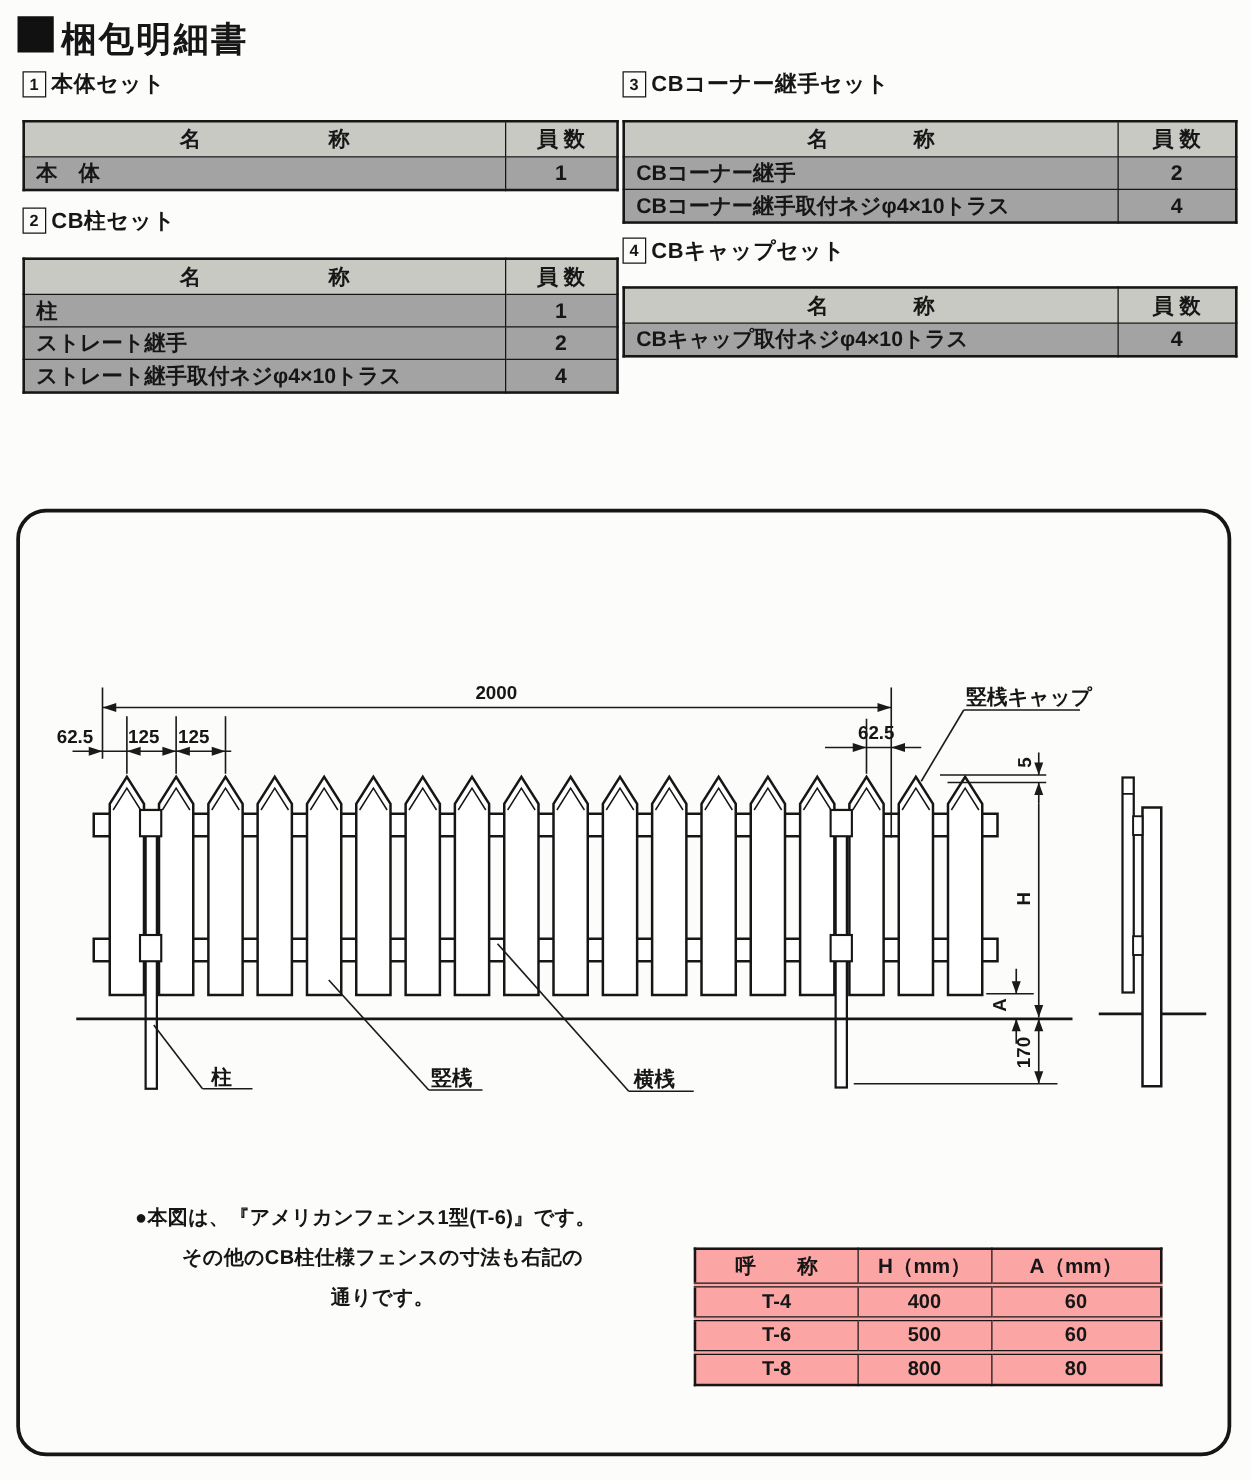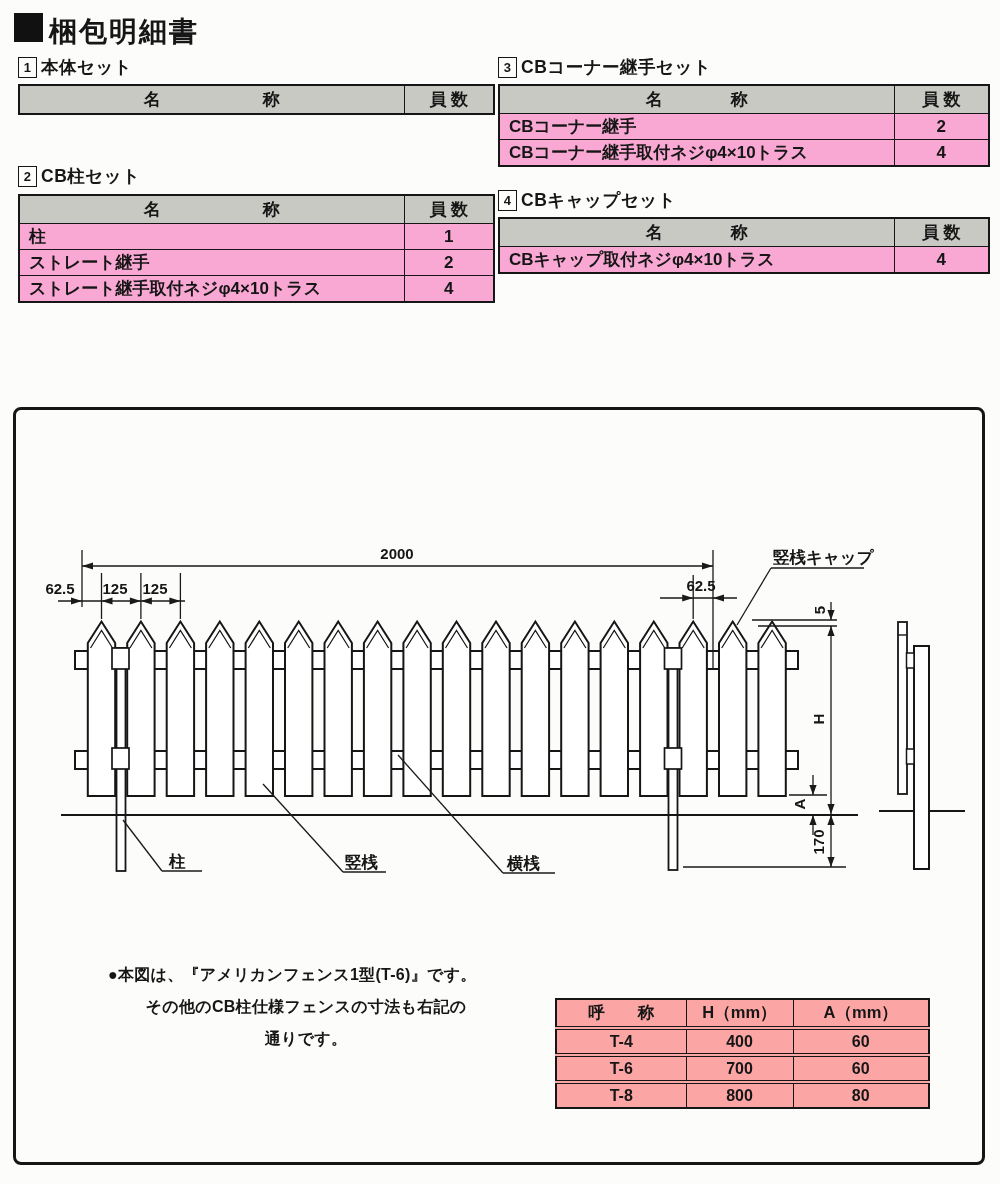--- a/index.html
+++ b/index.html
@@ -13,32 +13,32 @@
   #appearance-title{left:16px;top:358px;font-weight:900;letter-spacing:6px;}
 
   .sec-title{position:absolute;display:flex;align-items:center;font-size:17.5px;font-weight:800;letter-spacing:0.5px;}
   .numbox{display:inline-flex;width:17px;height:19px;border:1.7px solid #161616;align-items:center;justify-content:center;font-size:13px;font-weight:700;margin-right:4px;flex:0 0 auto;}
   #title-t1{left:18px;top:55px;}
   #title-t2{left:18px;top:164px;}
   #title-t3{left:498px;top:55px;}
   #title-t4{left:498px;top:188px;}
 
   
-  table.ptable{position:absolute;border-collapse:collapse;table-layout:fixed;background:#f9a8d4;border:2.5px solid #161616;}
+  table.ptable{position:absolute;border-collapse:collapse;table-layout:fixed;background:#a3a3a3;border:2.5px solid #161616;margin-top:12px;}
   .ptable th{background:#c9c9c3;border:1.7px solid #161616;font-size:17px;font-weight:700;height:27px;padding:0;}
   .ptable td{border:1.7px solid #161616;font-size:17px;font-weight:700;height:25px;padding:0;}
   .ptable td.name{text-align:left;padding-left:9px;}
   .ptable td.qty{text-align:center;}
   #table-t1{left:18px;top:84px;width:475px;}
   #table-t2{left:18px;top:194px;width:475px;}
   #table-t3{left:498px;top:84px;width:490px;}
   #table-t4{left:498px;top:217px;width:490px;}
 
   
-  .panel{position:absolute;left:13px;top:407px;width:966px;height:752px;border:3px solid #161616;border-radius:8px;background:#fcfcfa;}
+  .panel{position:absolute;left:13px;top:407px;width:966px;height:752px;border:3px solid #161616;border-radius:24px;background:#fcfcfa;}
   .panel svg{position:absolute;left:0;top:0;}
 
   .note{position:absolute;left:92px;top:549px;width:380px;font-size:16px;line-height:32px;font-weight:600;letter-spacing:0.3px;}
   .note .cont{padding-left:16px;text-align:center;}
 
   table.stable{position:absolute;left:539px;top:558px;border-collapse:collapse;table-layout:fixed;background:#fca5a5;border:2.5px solid #161616;margin-top:30px;}
   .stable th{border-left:1.7px solid #161616;border-right:1.7px solid #161616;border-bottom:4px double #161616;font-size:16.5px;font-weight:700;height:26px;padding:0;}
   .stable td{border-left:1.7px solid #161616;border-right:1.7px solid #161616;border-bottom:4px double #161616;font-size:16px;font-weight:700;height:23px;text-align:center;padding:0;}
   .stable tr:last-child td{border-bottom:none;}
 
@@ -66,20 +66,24 @@
   </div>
   <table class="ptable" id="table-t1">
     <colgroup>
         <col style="width:385px">
         <col style="width:90px">
       </colgroup>
     <tbody>
         <tr>
       <th>名　　　　　　称</th>
       <th>員 数</th>
+    </tr>
+    <tr>
+      <td class="name">本　体</td>
+      <td class="qty">1</td>
     </tr>
   </tbody>
     </table>
 
   <div class="sec-title" id="title-t2">
     <span class="numbox">2</span>
     <span>CB柱セット</span>
   </div>
   <table class="ptable" id="table-t2">
     <colgroup>
@@ -317,21 +321,21 @@
         <th>H（mm）</th>
         <th>A（mm）</th>
       </tr>
       <tr>
         <td>T-4</td>
         <td>400</td>
         <td>60</td>
       </tr>
       <tr>
         <td>T-6</td>
-        <td>700</td>
+        <td>500</td>
         <td>60</td>
       </tr>
       <tr>
         <td>T-8</td>
         <td>800</td>
         <td>80</td>
       </tr>
     </tbody>
       </table>
   </div>

